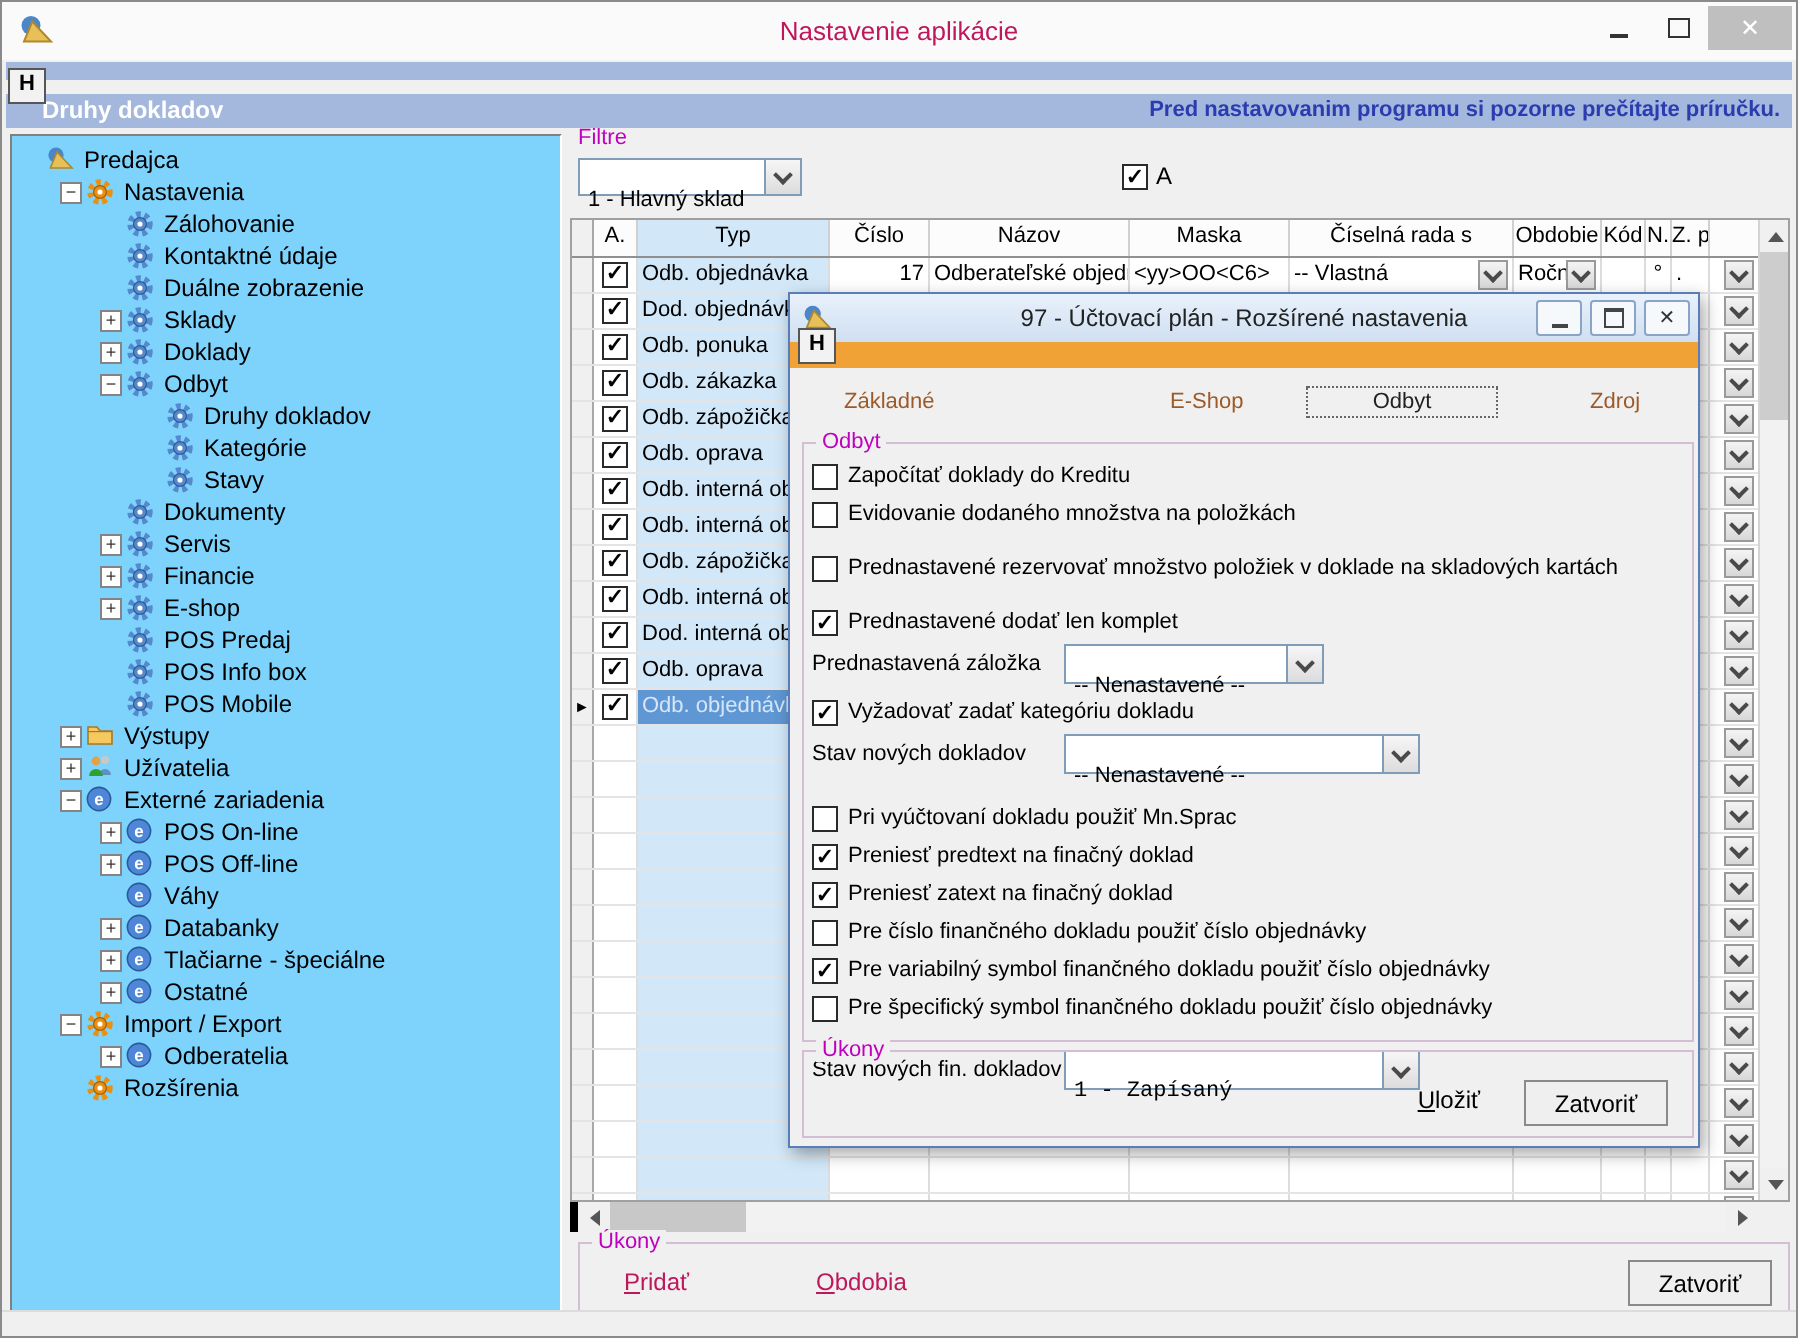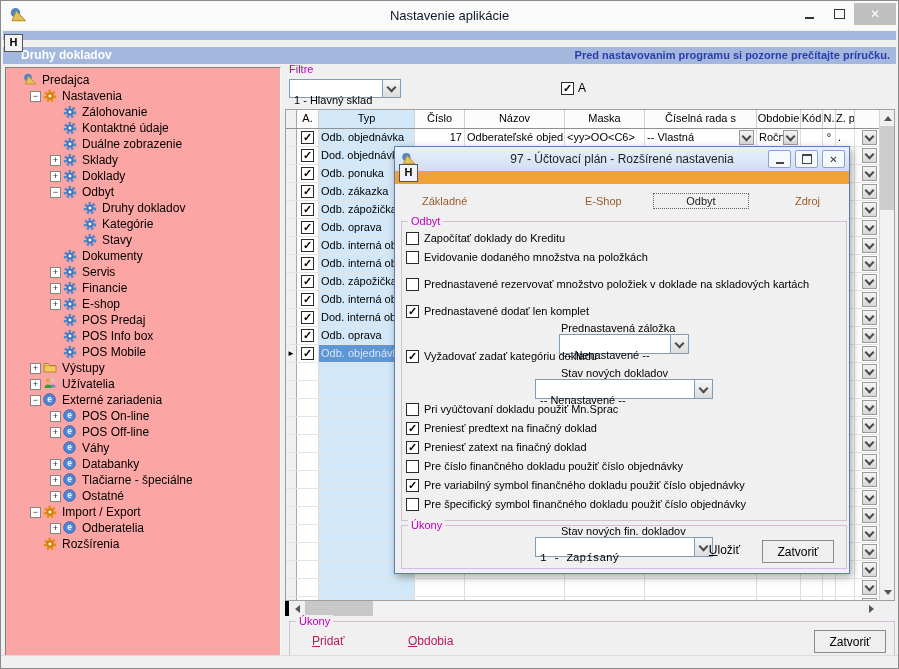--- a/index.html
+++ b/index.html
@@ -1,34 +1,34 @@
 <!DOCTYPE html>
 <html><head>
 <meta charset="utf-8">
 <style>
   html,body{margin:0;padding:0;background:#d8d8d8;font-family:"Liberation Sans",sans-serif;}
   .win{position:relative;width:897px;height:667px;background:#f0f0f0;border:1px solid #8a8a8a;overflow:hidden;font-size:11px;color:#000;}
   
   .titlebar{position:absolute;left:0;top:0;width:100%;height:29px;background:#fafafa;}
   .titlebar .appicon{position:absolute;left:8px;top:6px;}
-  .titlebar .tb-title{position:absolute;left:0;top:7px;width:100%;text-align:center;font-size:13px;color:#0f172a;}
+  .titlebar .tb-title{position:absolute;left:0;top:7px;width:100%;text-align:center;font-size:13px;color:#be185d;}
   .wctl{position:absolute;right:2px;top:2px;display:flex;align-items:flex-start;}
   .wbtn{width:30px;height:22px;display:flex;align-items:center;justify-content:center;color:#333;cursor:default;}
   .wbtn .g-min{width:9px;height:2px;background:#333;margin-top:8px;}
   .wbtn .g-max{width:9px;height:8px;border:1px solid #333;}
   .wbtn.close{width:42px;background:#bfbfbf;color:#fff;font-size:12px;}
   
   .hstrip{position:absolute;left:2px;top:30px;width:893px;height:9px;background:#a3b8dc;}
   .hbar{position:absolute;left:2px;top:46px;width:893px;height:17px;background:#a3b8dc;}
   .hbar .hbar-title{position:absolute;left:18px;top:1px;font-size:12px;font-weight:bold;color:#fff;}
   .hbar .hbar-notice{position:absolute;right:6px;top:2px;font-size:11px;font-weight:bold;color:#2b3cb0;}
   .hbtn{position:absolute;width:17px;height:16px;background:#f2f2f2;border:1px solid #565656;font-weight:bold;font-size:11px;line-height:14px;text-align:center;z-index:5;}
   .hbtn.main{left:3px;top:33px;}
   
-  .tree-panel{position:absolute;left:4px;top:66px;width:274px;height:594px;background:#fca5a5;border:1px solid;border-color:#808080 #fff #fff #808080;overflow:hidden;}
+  .tree-panel{position:absolute;left:4px;top:66px;width:274px;height:594px;background:#7dd3fc;border:1px solid;border-color:#808080 #fff #fff #808080;overflow:hidden;}
   .tree-row{position:relative;height:16px;}
   .expander{position:absolute;top:3px;width:9px;height:9px;background:#fff;border:1px solid #848484;font-size:9px;line-height:8px;text-align:center;color:#333;}
   .ticon{position:absolute;top:1px;width:15px;height:14px;}
   .tlabel{position:absolute;top:1px;font-size:12px;white-space:nowrap;}
   
   .flt-label{position:absolute;left:288px;top:62px;color:#c000c0;}
   .combo{display:inline-flex;border:1px solid #7f9db9;background:#fff;box-sizing:border-box;}
   .combo .ctext{padding:14px 4px;font-size:11px;flex:1;overflow:hidden;white-space:nowrap;}
   .combo .cbtn{width:17px;background:linear-gradient(#f6f6f6,#dcdcdc);border-left:1px solid #7f9db9;display:flex;align-items:center;justify-content:center;flex:none;}
   .chev{width:5px;height:5px;border-right:2px solid #4a4a4a;border-bottom:2px solid #4a4a4a;transform:rotate(45deg);margin-top:-2px;}
@@ -89,21 +89,21 @@
   .dbtn .g-min{width:8px;height:2px;background:#444;margin-top:7px;}
   .dbtn .g-max{width:8px;height:7px;border:1px solid #444;border-top-width:2px;}
   .dlg-orange{position:absolute;left:0;top:24px;width:100%;height:13px;background:#f0a236;}
   .hbtn.dlg-h{left:4px;top:17px;}
   .dlg-tabs{position:absolute;left:0;top:46px;width:100%;height:18px;}
   .dtab{position:absolute;top:2px;font-size:11px;color:#9c5a28;}
   .dtab.active{color:#222;border:1px dotted #666;text-align:center;padding:1px 0;top:0;}
   .dlg-group{left:6px;top:74px;width:444px;height:298px;background:#f0f0f0;}
   .dlg-group .inner{position:absolute;left:4px;top:8px;right:4px;}
   .opt-check{height:16px;margin-bottom:3px;display:flex;align-items:center;gap:5px;font-size:11px;}
-  .opt-combo{height:20px;margin:2px 0 6px 0;display:flex;align-items:center;font-size:11px;flex-direction:column;}
+  .opt-combo{height:20px;margin:2px 0 6px 0;display:flex;align-items:center;font-size:11px;}
   .opt-combo .olabel{width:126px;flex:none;}
   .opt-gap{height:8px;}
   .dlg-acts{left:6px;top:378px;width:444px;height:42px;}
   .dlg-save{position:absolute;right:106px;top:17px;font-size:12px;}
   .dlg-close{position:absolute;right:12px;top:14px;width:72px;height:23px;}
 </style>
 </head>
 <body>
 
 <div class="win">

